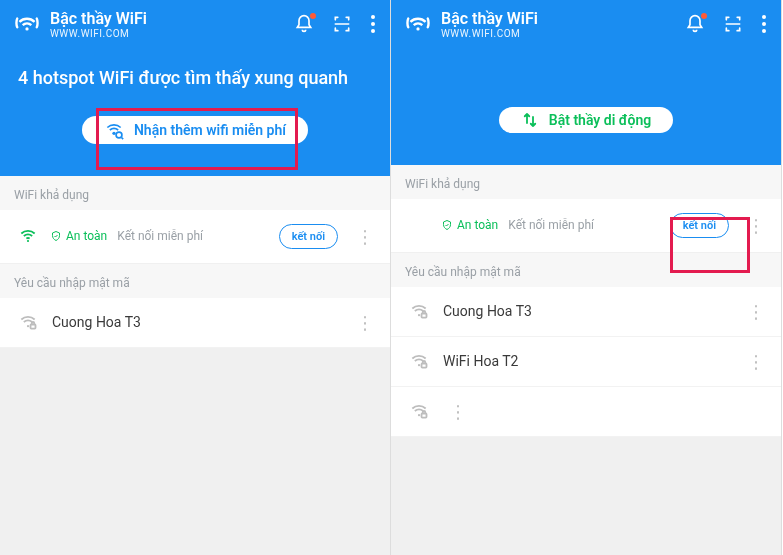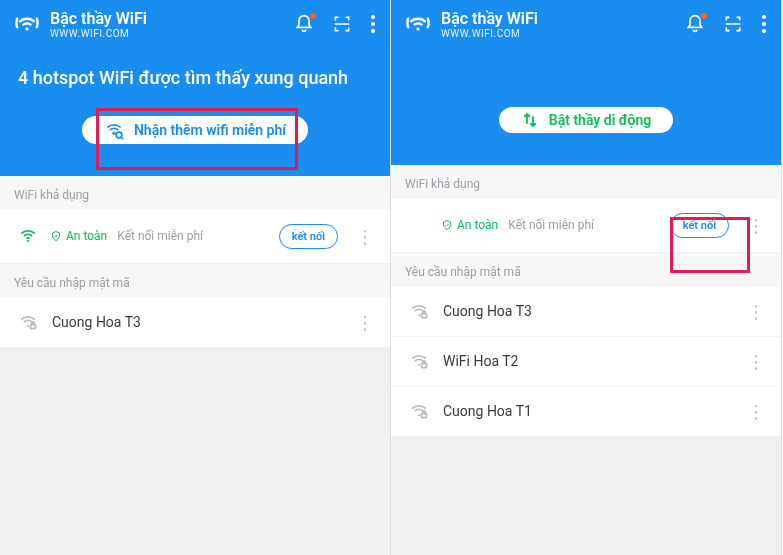--- a/index.html
+++ b/index.html
@@ -244,19 +244,18 @@
   <div class="net-row">
     <span class="wifi-grey">
       <svg class="wifi-ic" viewBox="0 0 24 24" fill="none" stroke="currentColor" stroke-width="2.2">
           <path d="M4 9a12 12 0 0 1 16 0"></path>
           <path d="M7 12a8 8 0 0 1 10 0"></path>
           <circle cx="12" cy="17" r="1.3" fill="currentColor" stroke="none"></circle>
           <rect x="15" y="15" width="6" height="5" rx="1"></rect>
           <path d="M16.5 15v-1.5a1.5 1.5 0 0 1 3 0V15"></path>
         </svg>
     </span>
-    <span class="net-name">Cuong Hoa T1</span>
     <span class="kebab">⋮</span>
   </div>
   <div class="blank"></div>
 </div>
 
 <div class="highlight1 hi2"></div>
 
 </body></html>

